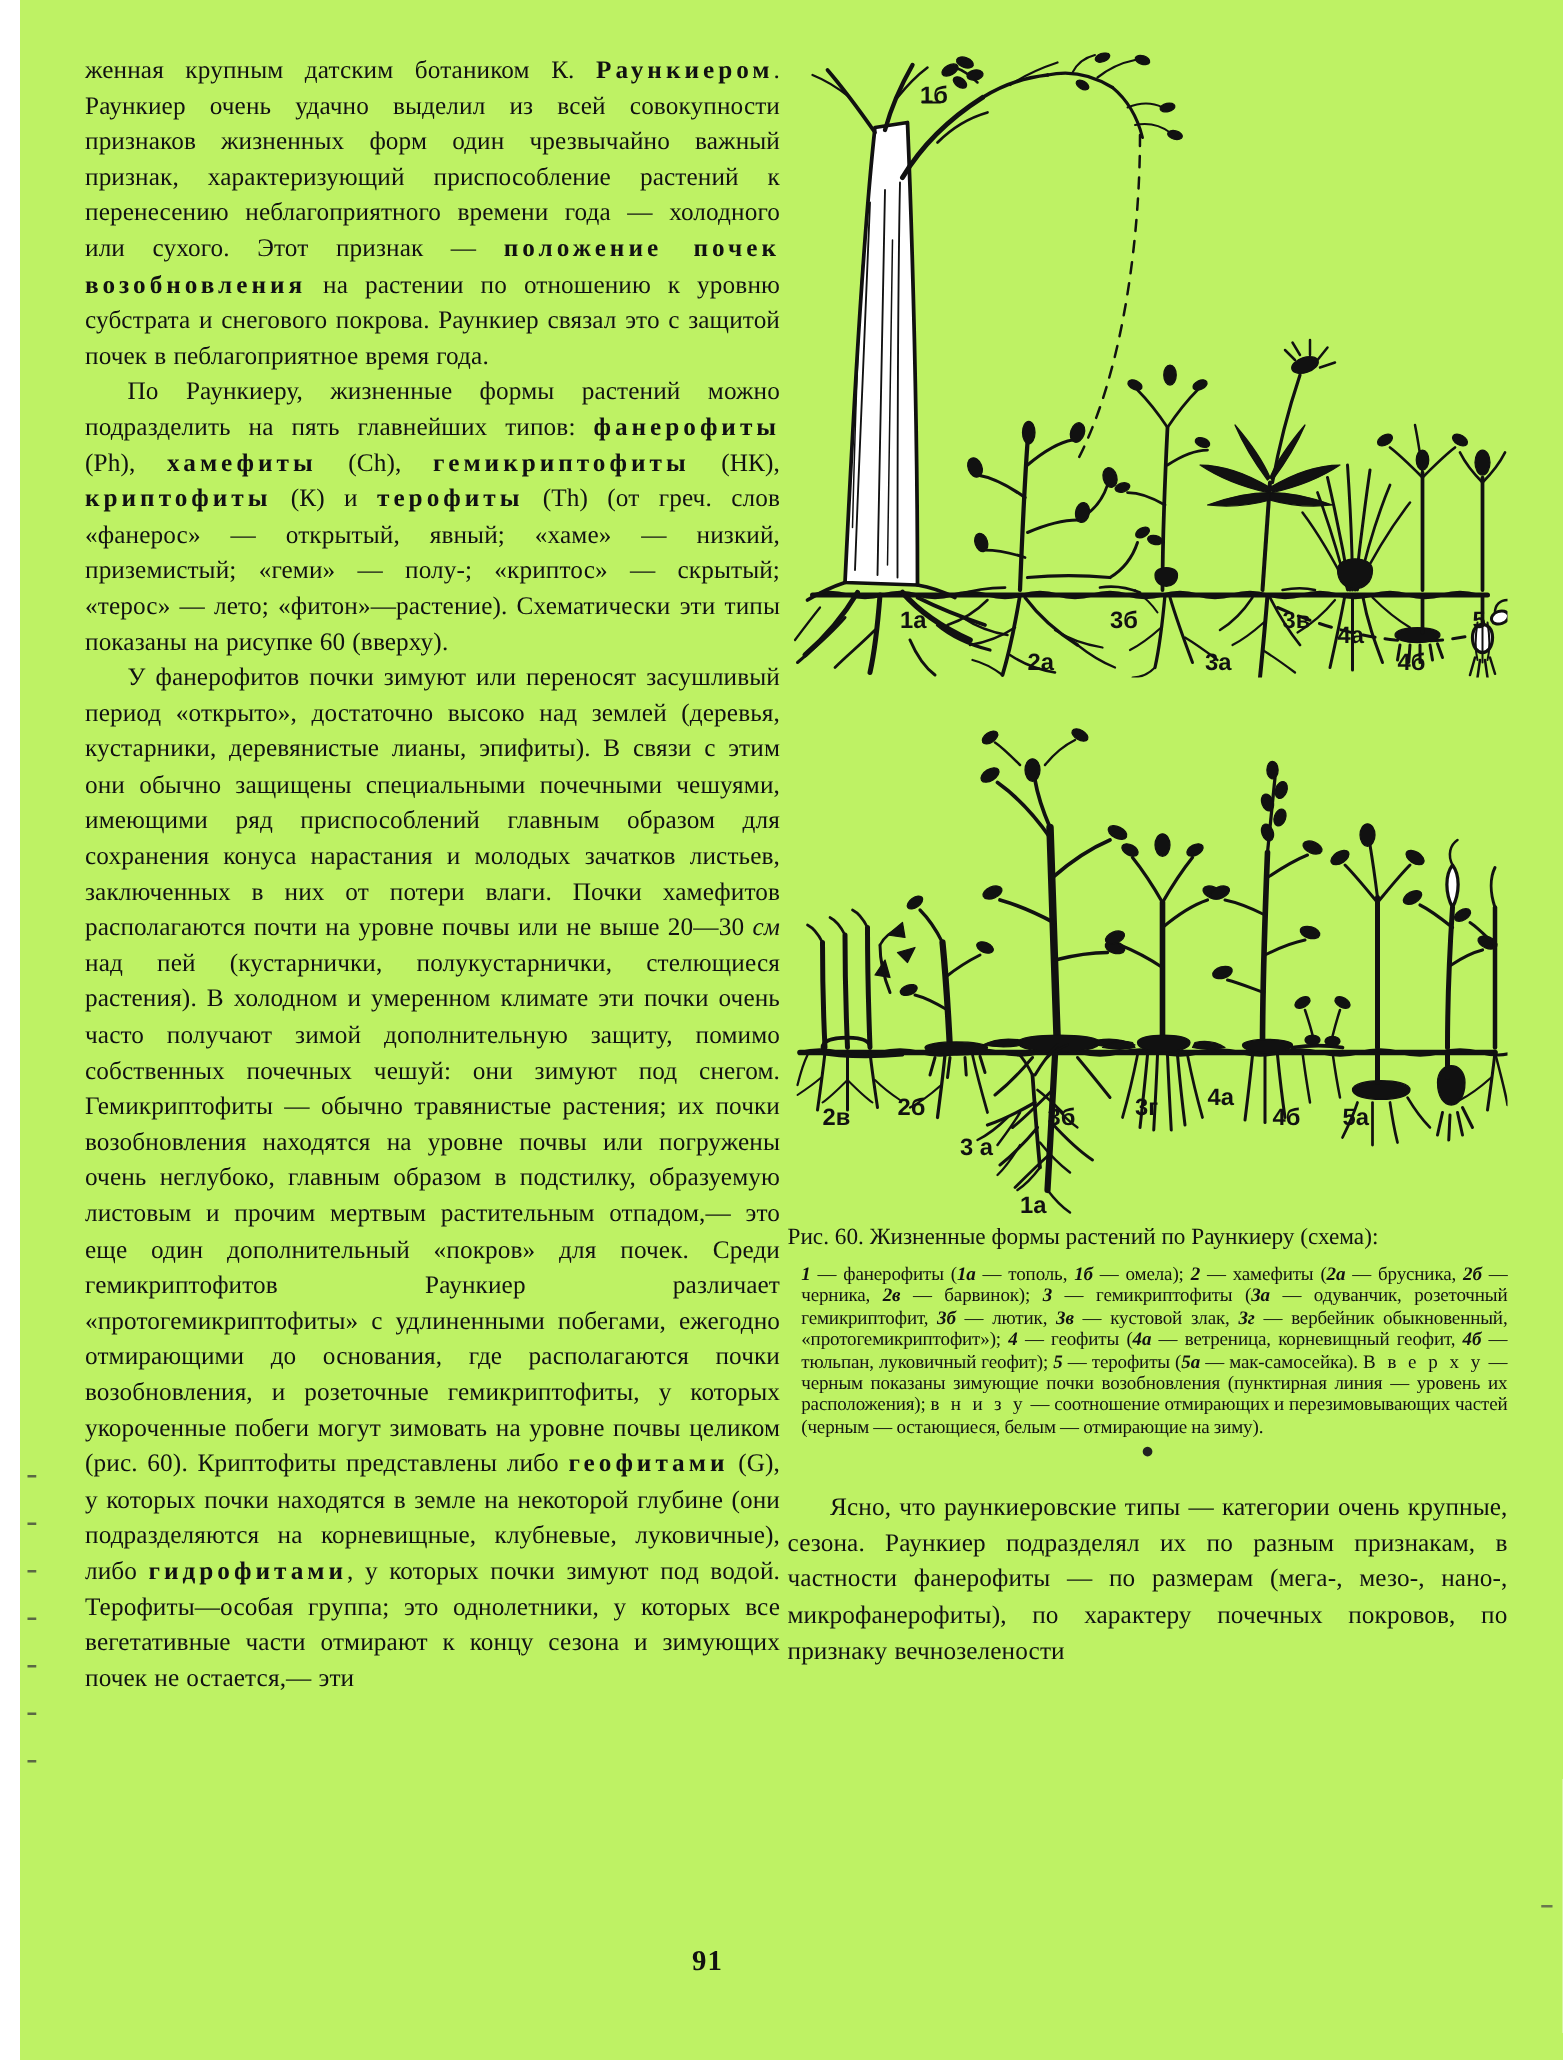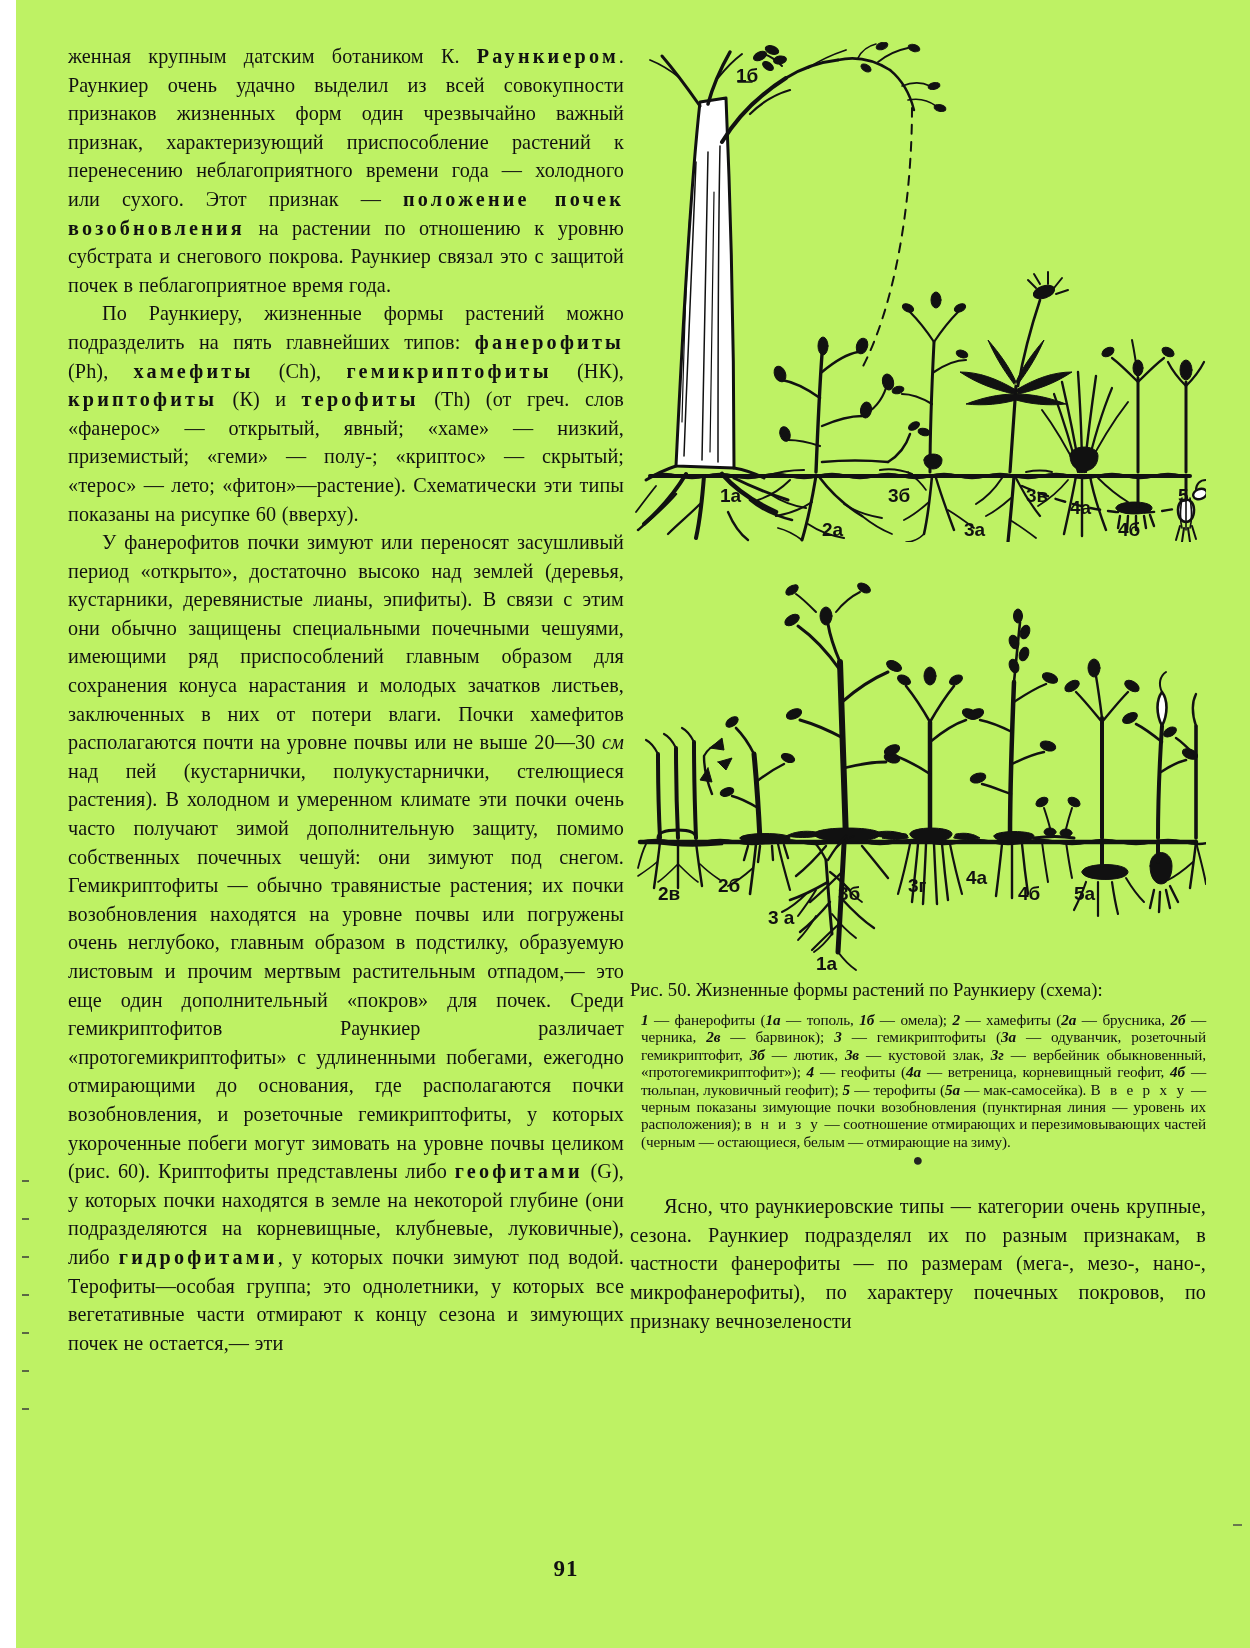--- a/index.html
+++ b/index.html
@@ -579,21 +579,21 @@
           <text x="208" y="358">3б</text>
           <text x="278" y="350">3г</text>
           <text x="336" y="342">4а</text>
           <text x="388" y="358">4б</text>
           <text x="444" y="358">5а</text>
           <text x="186" y="428">1а</text>
         </g>
       </svg>
     </div>
 
-    <p class="caption">Рис. 50. Жизненные формы растений по Раункиеру (схема):</p>
+    <p class="caption">Рис. 60. Жизненные формы растений по Раункиеру (схема):</p>
 
     <p class="legend">
       <i>1</i> — фанерофиты (<i>1а</i> — тополь, <i>1б</i> — омела); <i>2</i> — хамефиты (<i>2а</i> — брусника, <i>2б</i> — черника, <i>2в</i> — барвинок); <i>3</i> — гемикриптофиты (<i>3а</i> — одуванчик, розеточный гемикриптофит, <i>3б</i> — лютик, <i>3в</i> — кустовой злак, <i>3г</i> — вербейник обыкновенный, «протогемикриптофит»); <i>4</i> — геофиты (<i>4а</i> — ветреница, корневищный геофит, <i>4б</i> — тюльпан, луковичный геофит); <i>5</i> — терофиты (<i>5а</i> — мак-самосейка). <span class="sp">В в е р х у</span> — черным показаны зимующие почки возобновления (пунктирная линия — уровень их расположения); <span class="sp">в н и з у</span> — соотношение отмирающих и перезимовывающих частей (черным — остающиеся, белым — отмирающие на зиму).
     </p>
 
     <div class="cap-dot">●</div>
 
     <div class="right-body">
       <p class="body indent">Ясно, что раункиеровские типы — категории очень крупные, сезона. Раункиер подразделял их по разным признакам, в частности фанерофиты — по размерам (мега-, мезо-, нано-, микрофанерофиты), по характеру почечных покровов, по признаку вечнозелености</p>
     </div>

